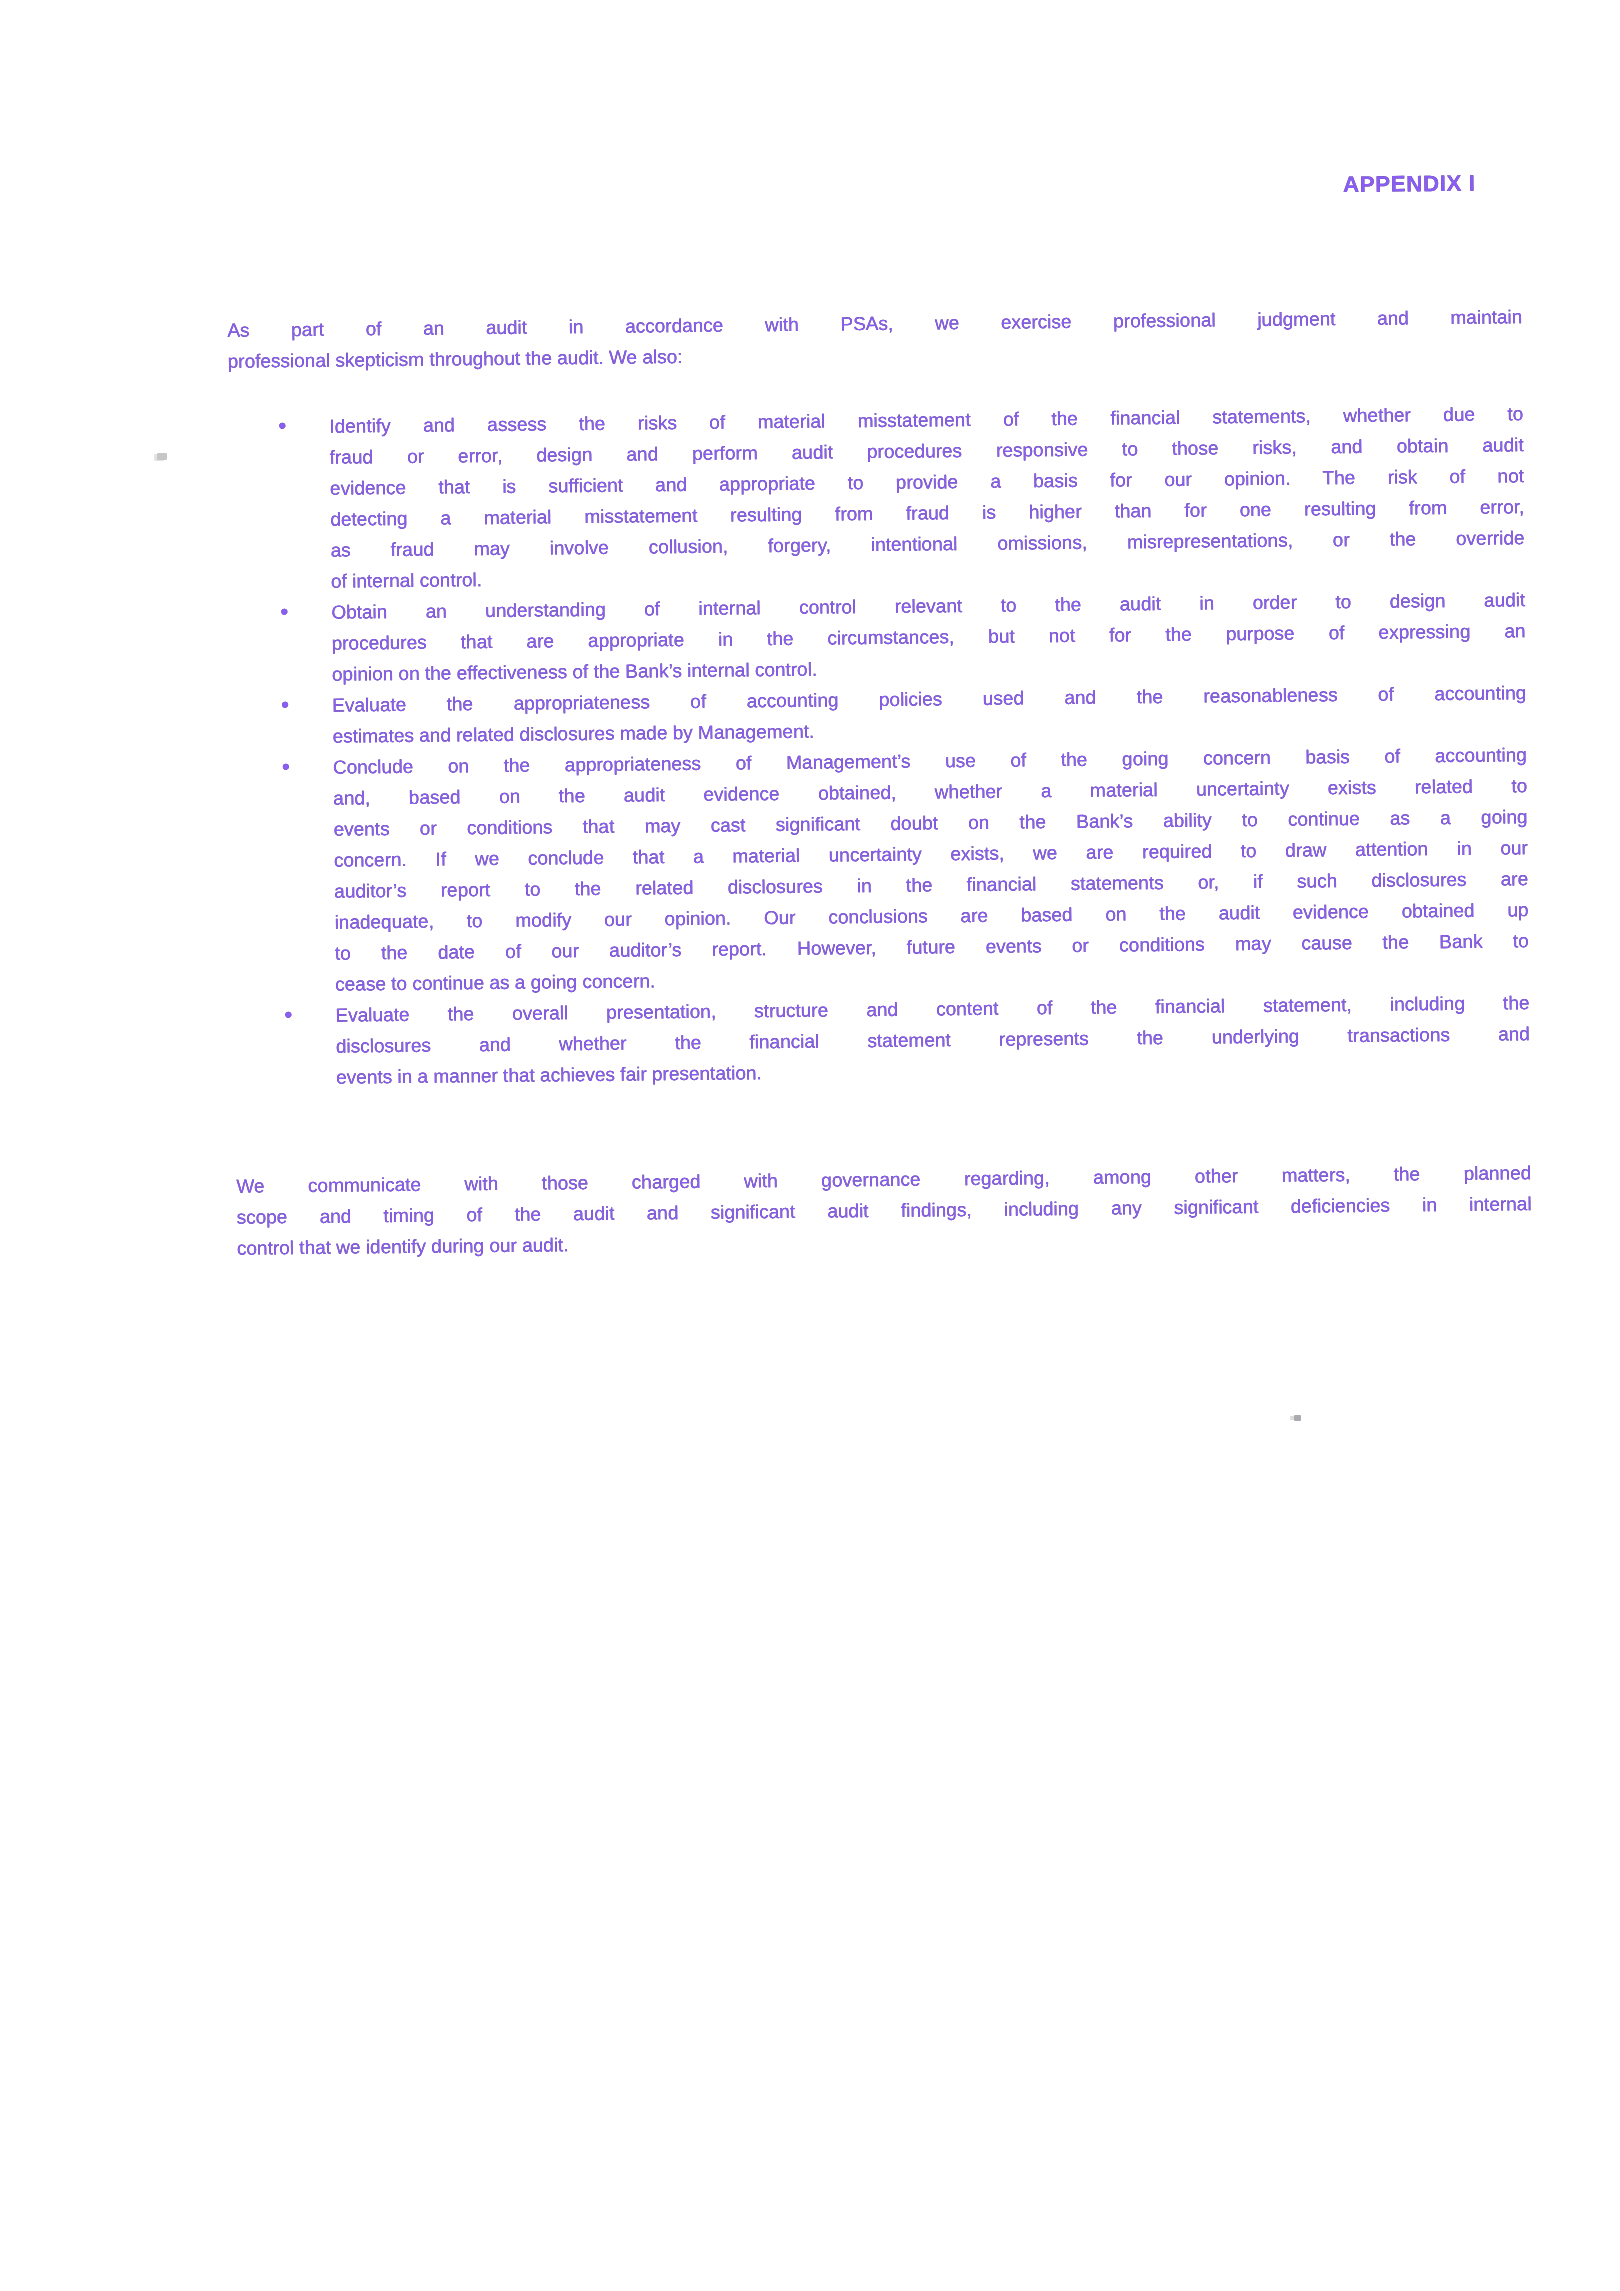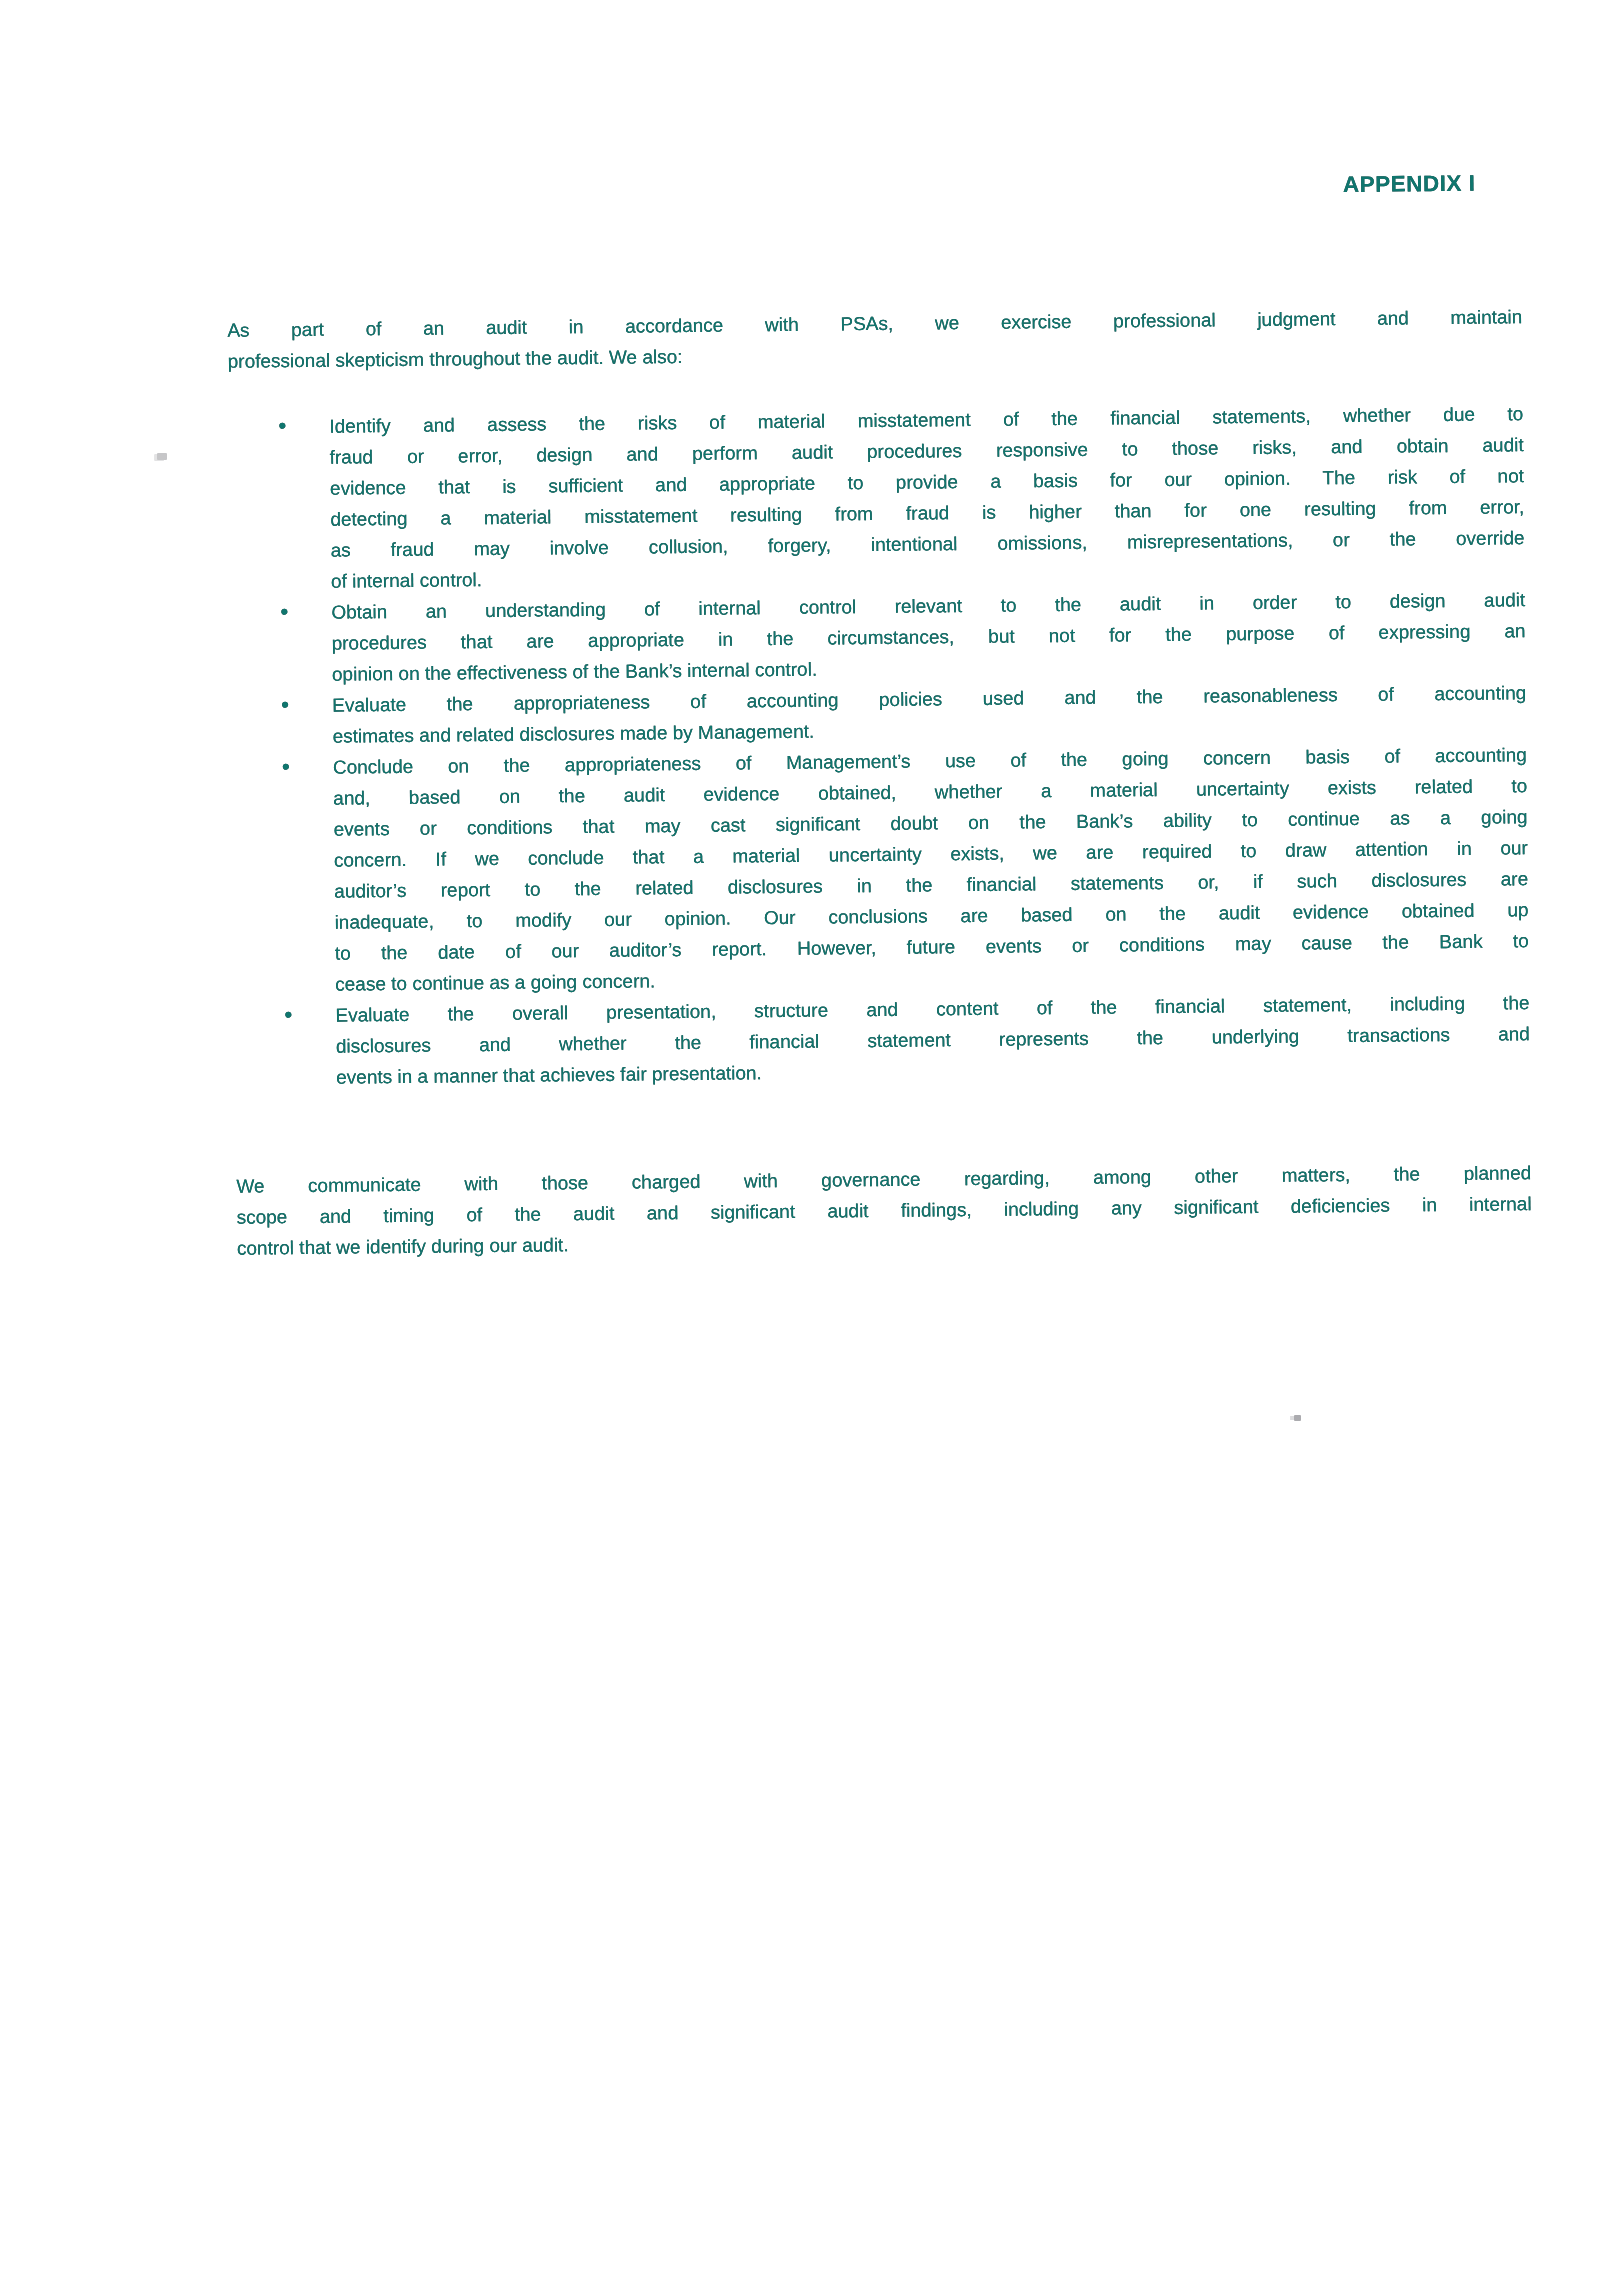--- a/index.html
+++ b/index.html
@@ -4,21 +4,21 @@
 <style>
   html, body {
     margin: 0; padding: 0; background: #ffffff;
   }
   .page {
     position: relative;
     width: 1620px; height: 1988px;
     background: #ffffff;
     overflow: hidden;
     font-family: "Liberation Sans", "DejaVu Sans", sans-serif;
-    color: #0f766e;
+    color: #8b5cf6;
     text-decoration: underline;
   }
   .sheet {
     position: absolute;
     left: 232px; top: 174px;
     width: 1295px;
     padding-top: 134px;
     transform: rotate(-0.6deg);
     transform-origin: 50% 55%;
     text-shadow: 0 0 0.4px rgba(25,25,30,0.85);

